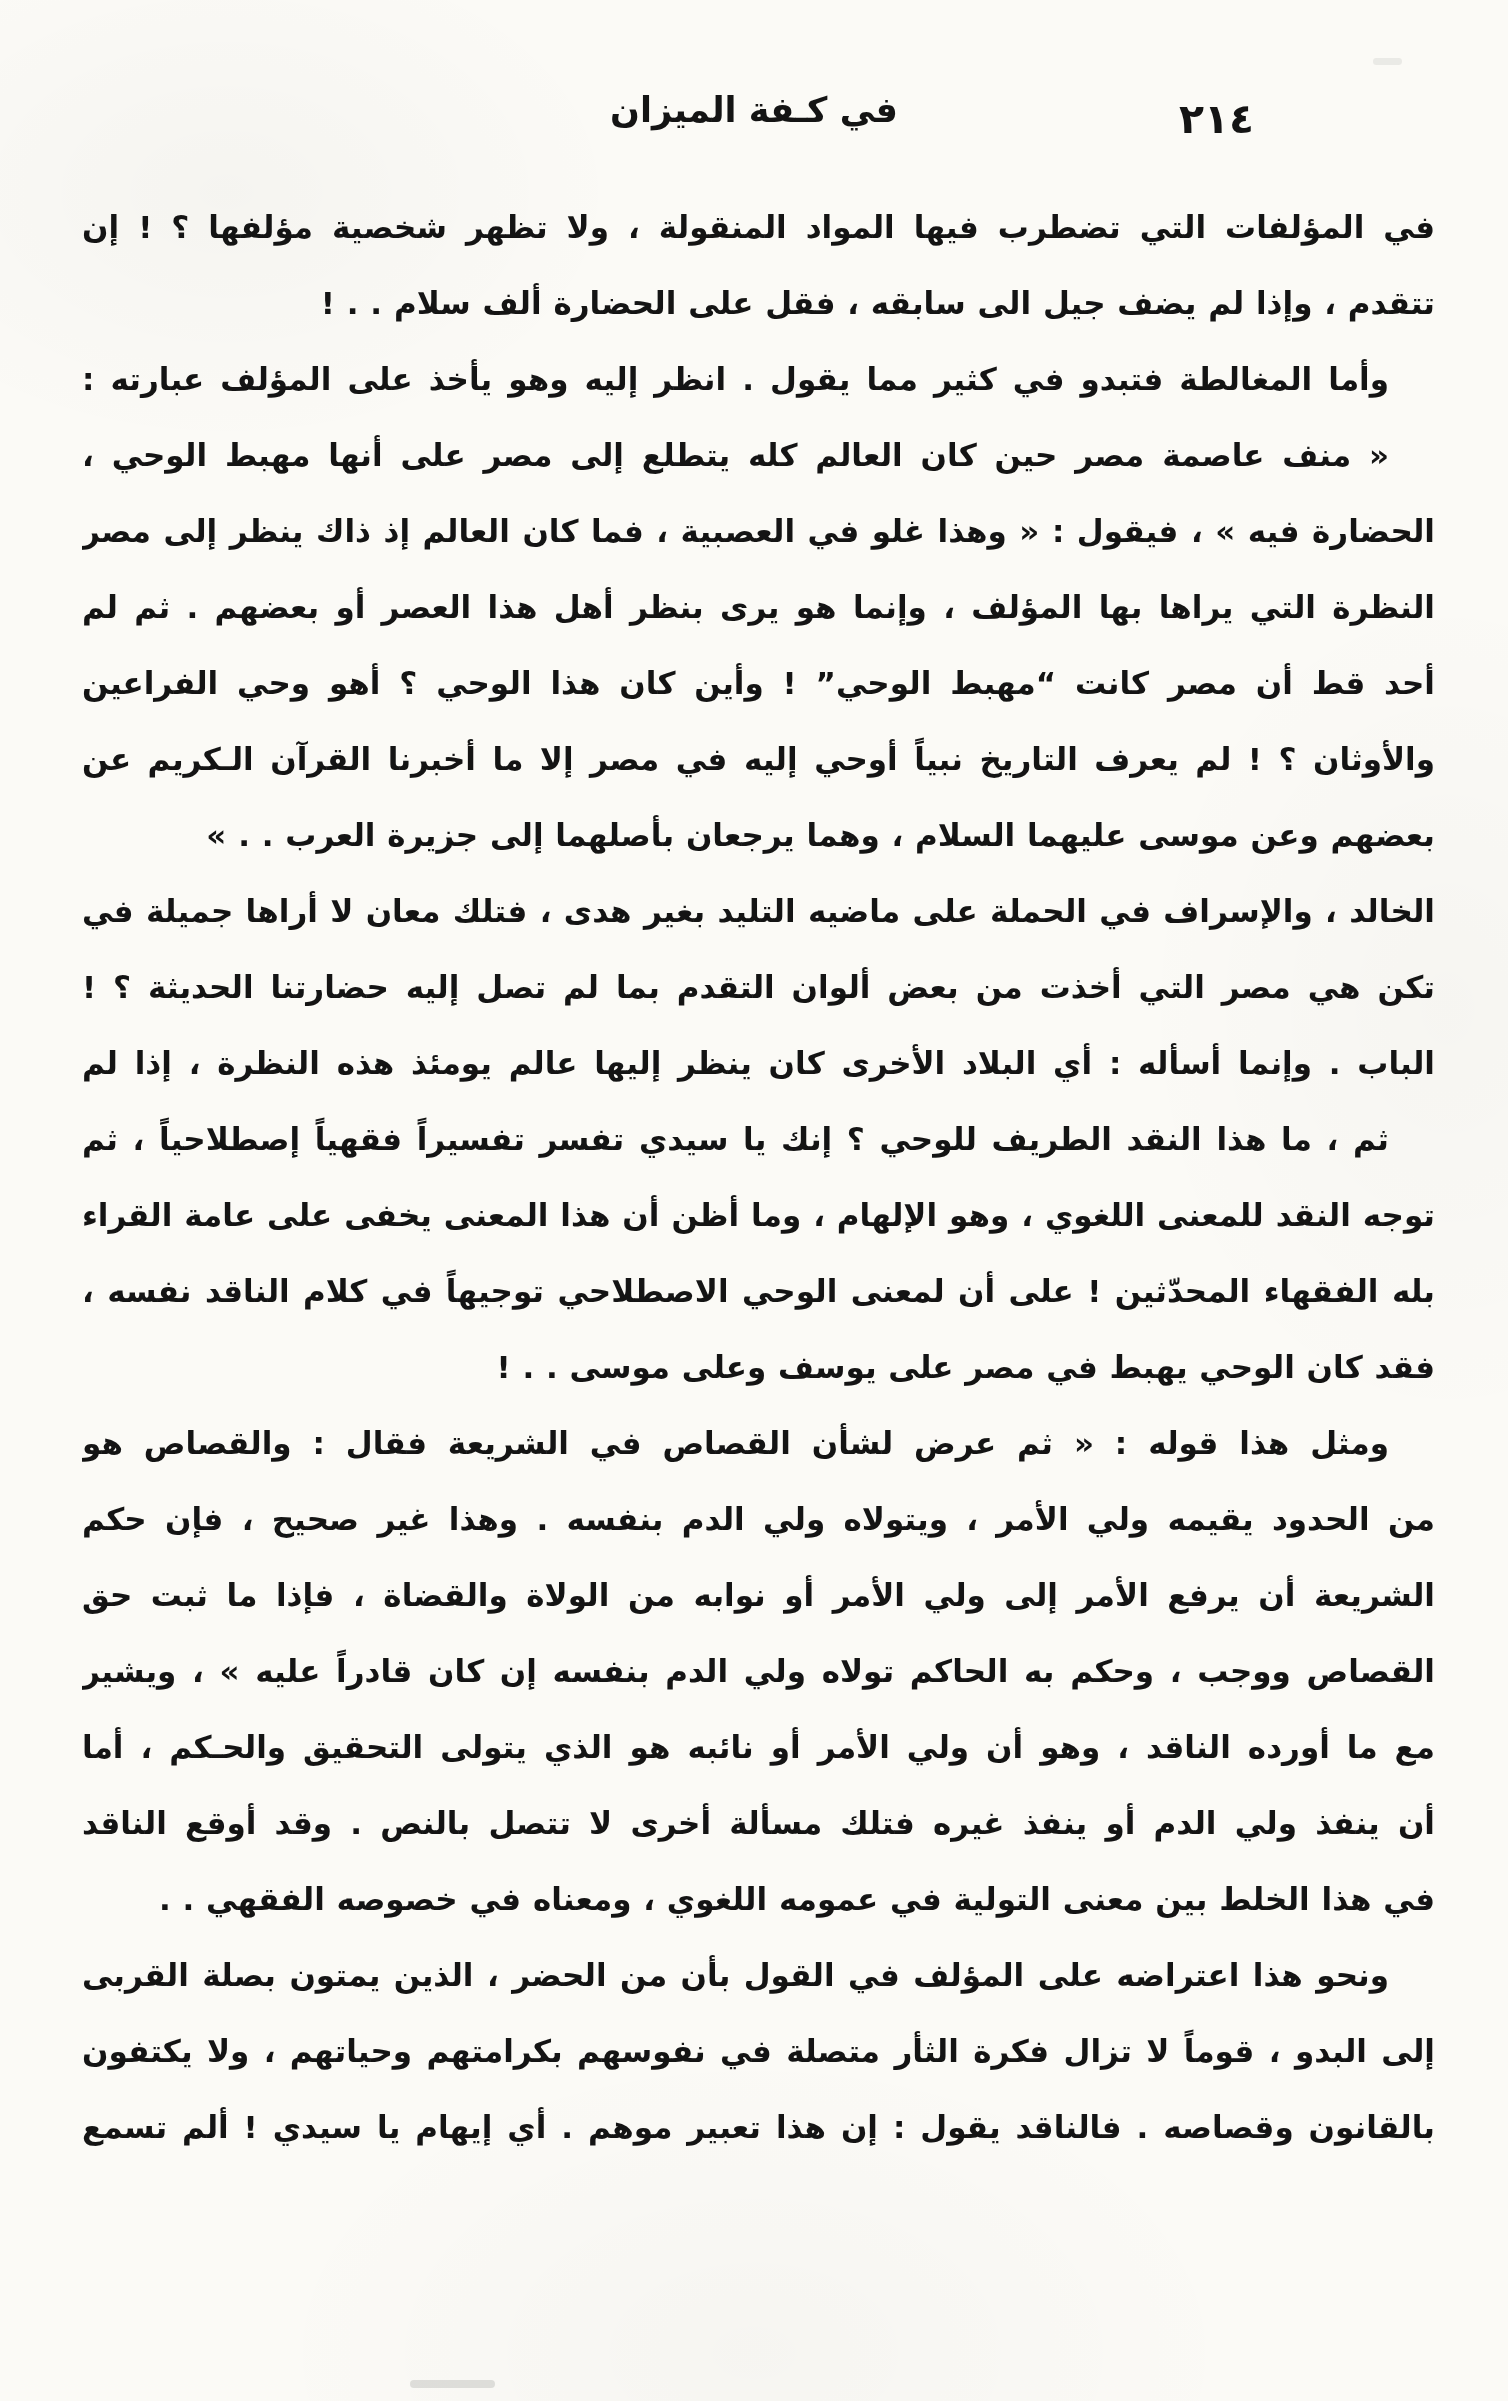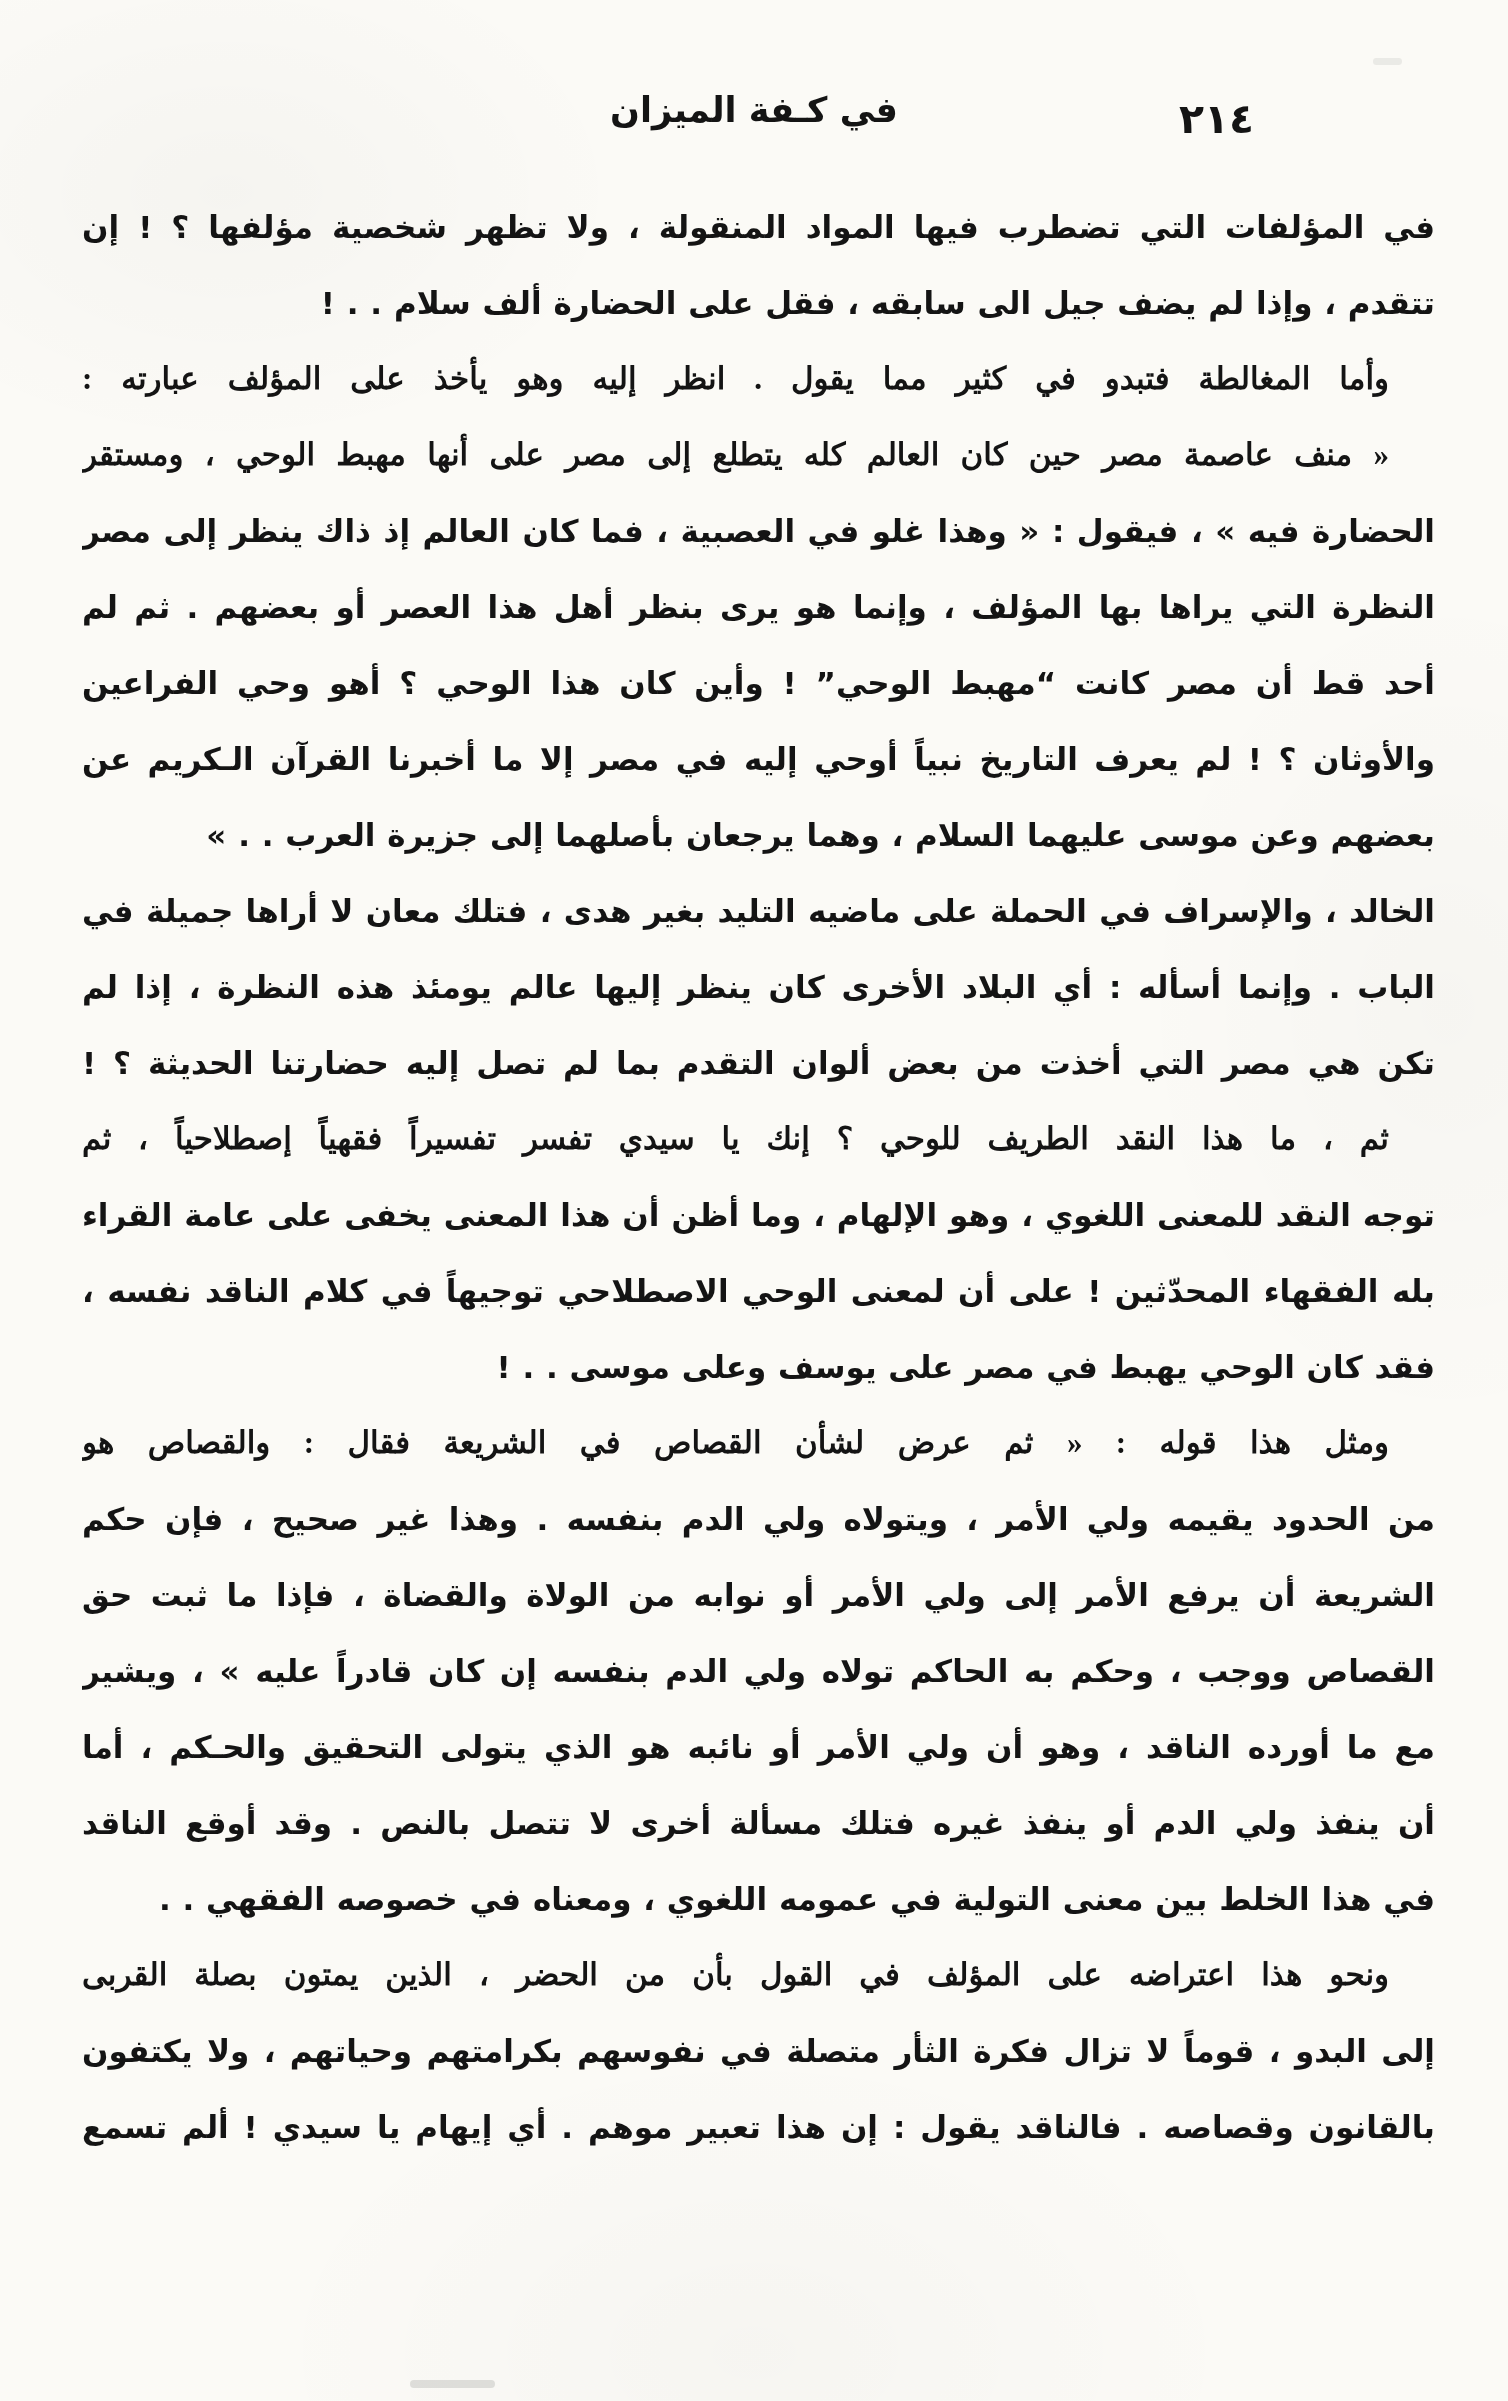--- a/index.html
+++ b/index.html
@@ -55,21 +55,21 @@
     font-size: 31px;
     font-weight: 700;
     overflow: hidden;
     text-align: right;
     word-spacing: 1px;
   }
   .line.j {
     text-align: justify;
     text-align-last: justify;
   }
-  .line.indent { padding-right: 46px; font-family: Liberation Serif, serif; }
+  .line.indent { padding-right: 46px; }
 
   .smudge {
     position: absolute;
     left: 410px;
     top: 2380px;
     width: 85px;
     height: 7.7px;
     background: #c7c7c3;
     opacity: 0.55;
     border-radius: 3.9px;
@@ -99,22 +99,22 @@
     <div class="line j">في المؤلفات التي تضطرب فيها المواد المنقولة ، ولا تظهر شخصية مؤلفها ؟ ! إن البشرية</div>
     <div class="line">تتقدم ، وإذا لم يضف جيل الى سابقه ، فقل على الحضارة ألف سلام . . !</div>
     <div class="line j indent">وأما المغالطة فتبدو في كثير مما يقول . انظر إليه وهو يأخذ على المؤلف عبارته :</div>
     <div class="line j indent">« منف عاصمة مصر حين كان العالم كله يتطلع إلى مصر على أنها مهبط الوحي ، ومستقر</div>
     <div class="line j">الحضارة فيه » ، فيقول : « وهذا غلو في العصبية ، فما كان العالم إذ ذاك ينظر إلى مصر</div>
     <div class="line j">النظرة التي يراها بها المؤلف ، وإنما هو يرى بنظر أهل هذا العصر أو بعضهم . ثم لم يزعم</div>
     <div class="line j">أحد قط أن مصر كانت “مهبط الوحي” ! وأين كان هذا الوحي ؟ أهو وحي الفراعين</div>
     <div class="line j">والأوثان ؟ ! لم يعرف التاريخ نبياً أوحي إليه في مصر إلا ما أخبرنا القرآن الـكريم عن</div>
     <div class="line">بعضهم وعن موسى عليهما السلام ، وهما يرجعان بأصلهما إلى جزيرة العرب . . »</div>
     <div class="line j">الخالد ، والإسراف في الحملة على ماضيه التليد بغير هدى ، فتلك معان لا أراها جميلة في هذا</div>
+    <div class="line j">تكن هي مصر التي أخذت من بعض ألوان التقدم بما لم تصل إليه حضارتنا الحديثة ؟ !</div>
     <div class="line j">الباب . وإنما أسأله : أي البلاد الأخرى كان ينظر إليها عالم يومئذ هذه النظرة ، إذا لم</div>
-    <div class="line j">تكن هي مصر التي أخذت من بعض ألوان التقدم بما لم تصل إليه حضارتنا الحديثة ؟ !</div>
     <div class="line j indent">ثم ، ما هذا النقد الطريف للوحي ؟ إنك يا سيدي تفسر تفسيراً فقهياً إصطلاحياً ، ثم</div>
     <div class="line j">توجه النقد للمعنى اللغوي ، وهو الإلهام ، وما أظن أن هذا المعنى يخفى على عامة القراء ،</div>
     <div class="line j">بله الفقهاء المحدّثين ! على أن لمعنى الوحي الاصطلاحي توجيهاً في كلام الناقد نفسه ،</div>
     <div class="line">فقد كان الوحي يهبط في مصر على يوسف وعلى موسى . . !</div>
     <div class="line j indent">ومثل هذا قوله : « ثم عرض لشأن القصاص في الشريعة فقال : والقصاص هو</div>
     <div class="line j">من الحدود يقيمه ولي الأمر ، ويتولاه ولي الدم بنفسه . وهذا غير صحيح ، فإن حكم</div>
     <div class="line j">الشريعة أن يرفع الأمر إلى ولي الأمر أو نوابه من الولاة والقضاة ، فإذا ما ثبت حق</div>
     <div class="line j">القصاص ووجب ، وحكم به الحاكم تولاه ولي الدم بنفسه إن كان قادراً عليه » ، ويشير</div>
     <div class="line j">مع ما أورده الناقد ، وهو أن ولي الأمر أو نائبه هو الذي يتولى التحقيق والحـكم ، أما</div>
     <div class="line j">أن ينفذ ولي الدم أو ينفذ غيره فتلك مسألة أخرى لا تتصل بالنص . وقد أوقع الناقد</div>

